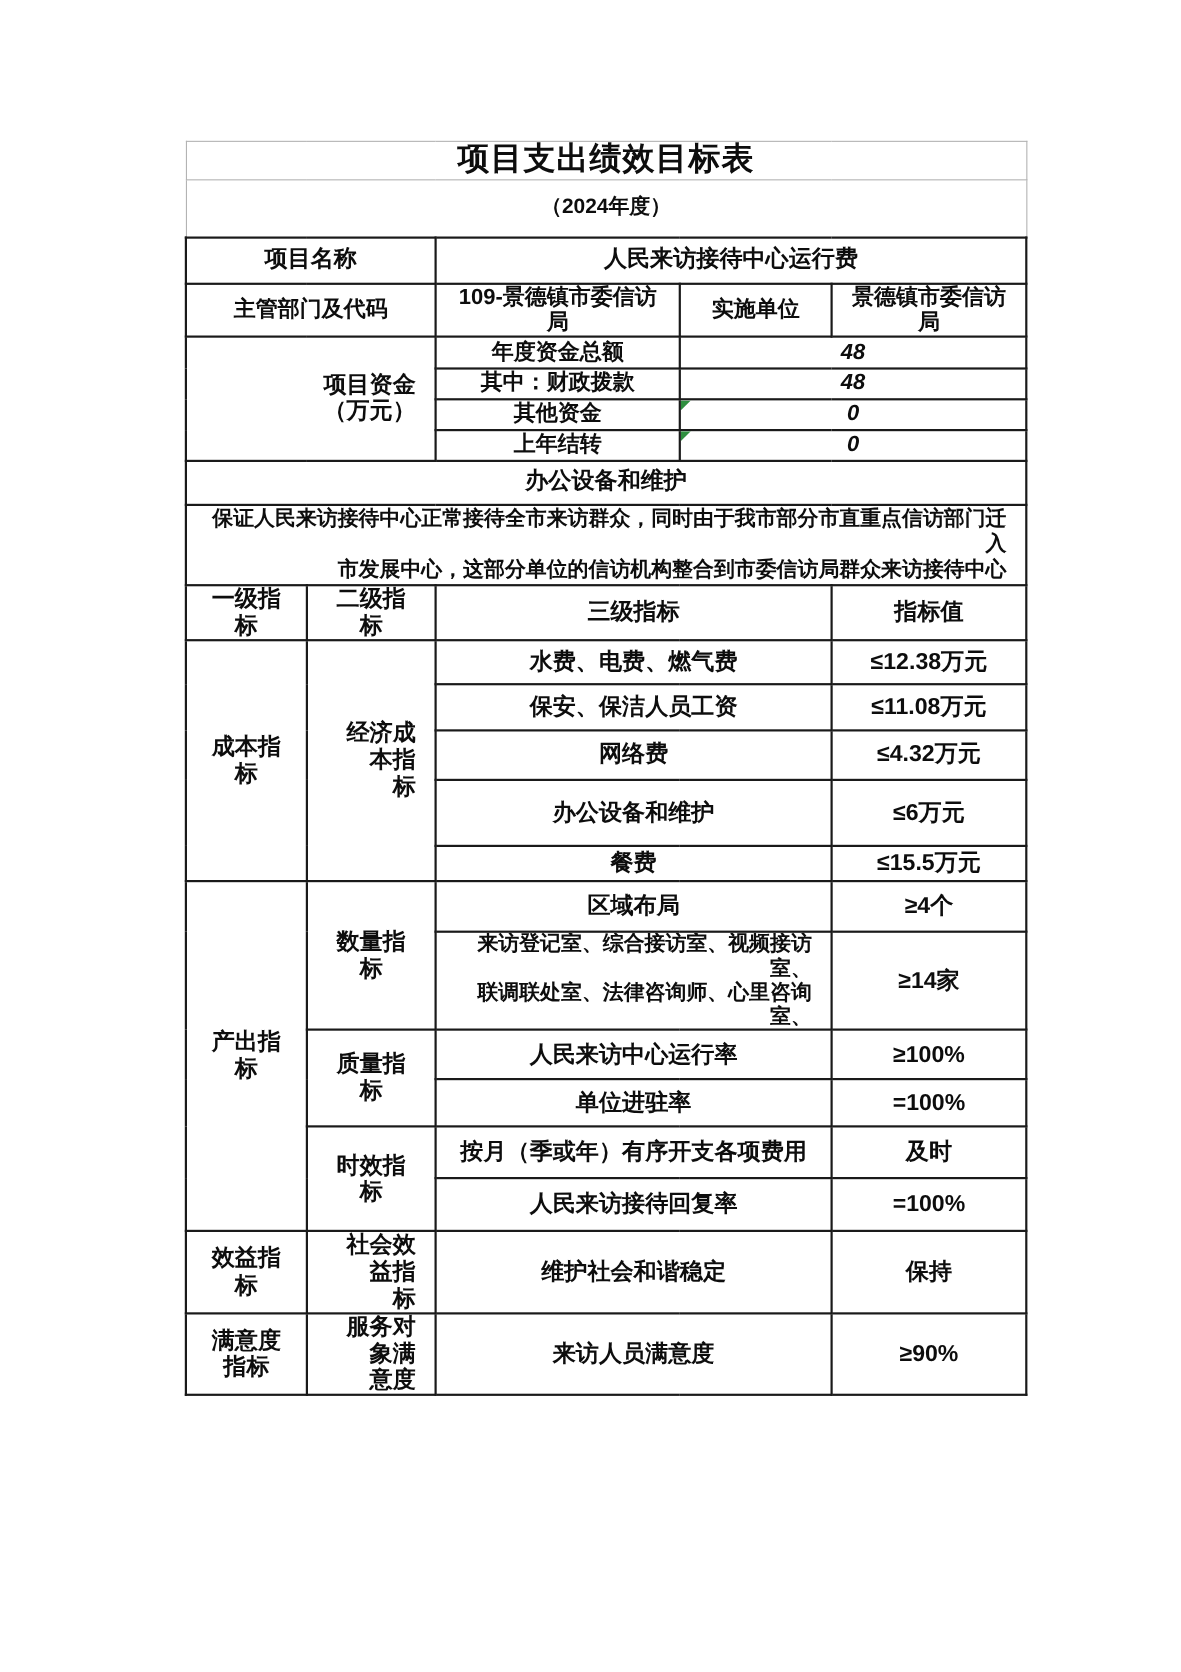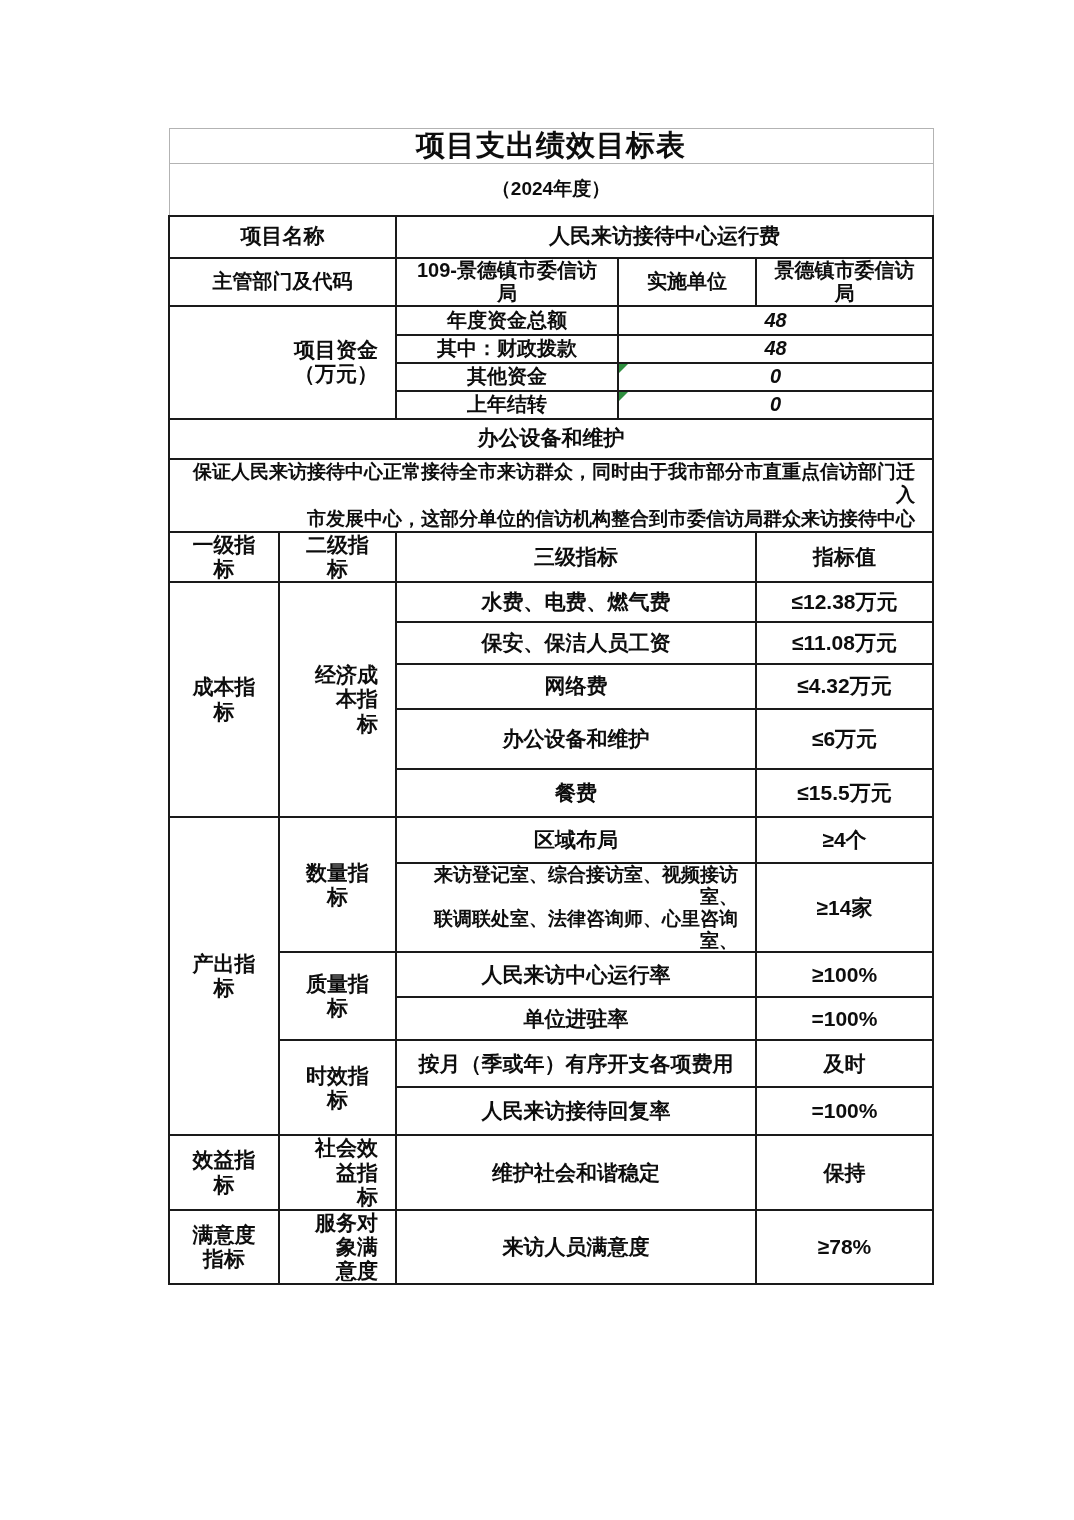--- a/index.html
+++ b/index.html
@@ -123,21 +123,21 @@
     <td>≤11.08万元</td>
   </tr>
   <tr style="height:45px">
     <td colspan="2">网络费</td>
     <td>≤4.32万元</td>
   </tr>
   <tr style="height:60px">
     <td colspan="2">办公设备和维护</td>
     <td>≤6万元</td>
   </tr>
-  <tr style="height:48px">
+  <tr style="height:32px">
     <td colspan="2">餐费</td>
     <td>≤15.5万元</td>
   </tr>
 
   <tr style="height:46px">
     <td rowspan="6">产出指标</td>
     <td rowspan="2">数量指标</td>
     <td colspan="2">区域布局</td>
     <td>≥4个</td>
   </tr>
@@ -177,16 +177,16 @@
     <td>保持</td>
   </tr>
 
   <tr style="height:48px">
     <td>满意度指标</td>
     <td>
       <span class="line">服务对象满</span>
       <span class="line">意度</span>
     </td>
     <td colspan="2">来访人员满意度</td>
-    <td>≥78%</td>
+    <td>≥90%</td>
   </tr>
 </tbody>
   </table>
 
 </body></html>

